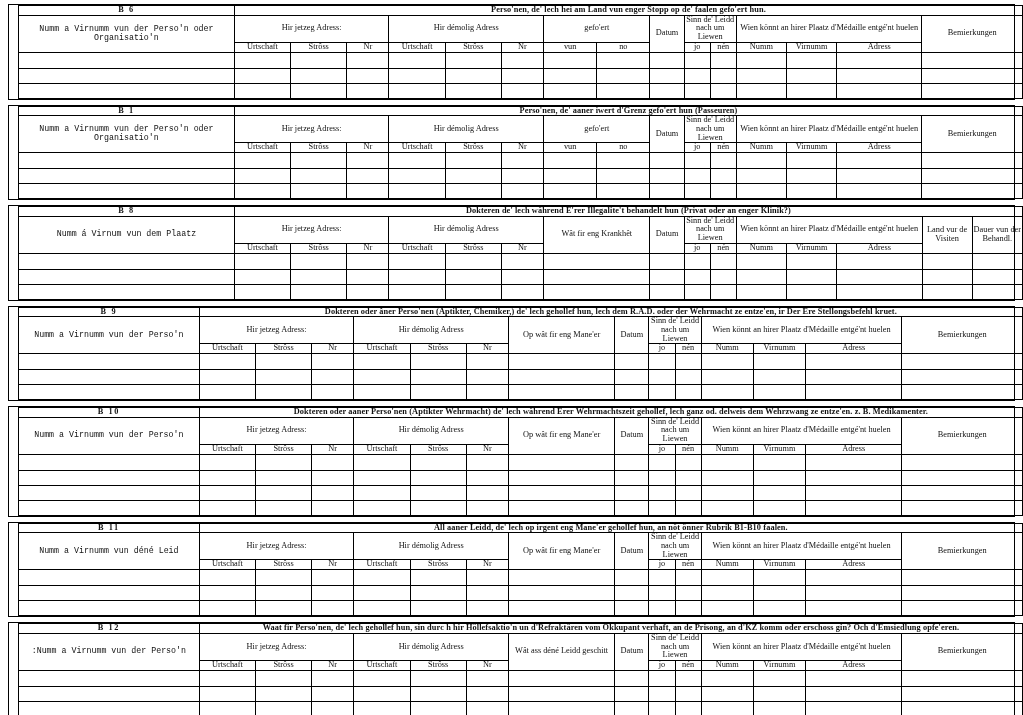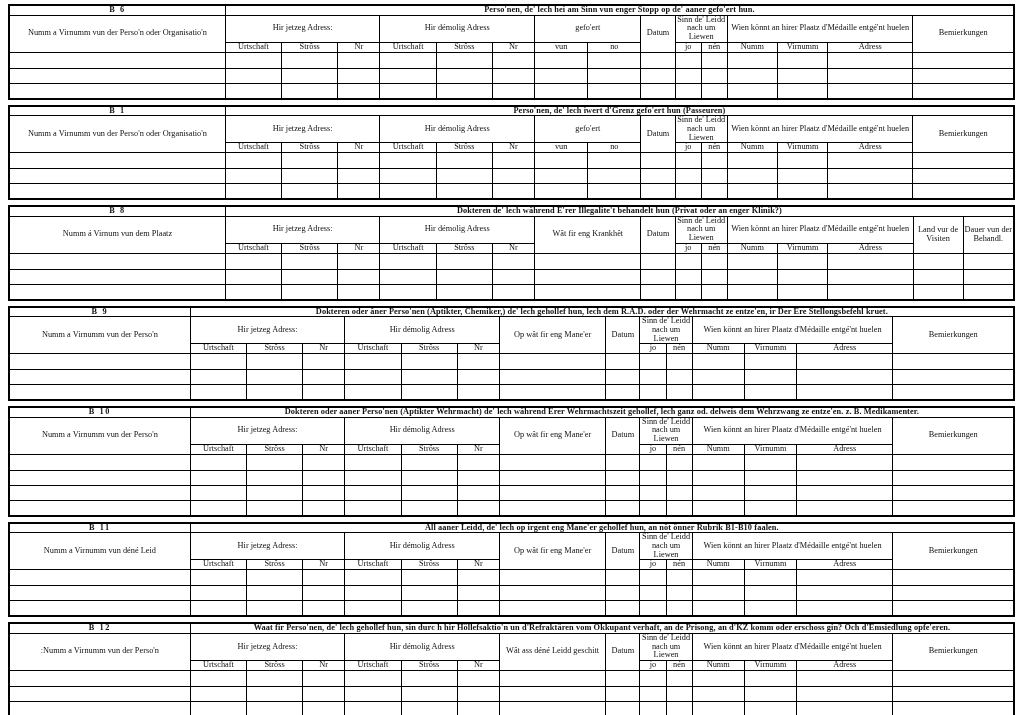--- a/index.html
+++ b/index.html
@@ -20,20 +20,21 @@
     border:1.3px solid #000;
     border-collapse:collapse;
     width:1005px;
     margin-bottom:5px;
     background:#fff;
   }
   table.grid{
     border-collapse:collapse;
     width:100%;
     table-layout:fixed;
+    margin-left:9px;
   }
   table.grid td{
     border:0.8px solid #000;
     vertical-align:middle;
     text-align:center;
     font-size:8.3px;
     line-height:1.05;
     padding:0;
   }
   .hdr-row td{
@@ -59,20 +60,21 @@
     padding:1px 2px;
     line-height:1.15;
   }
   .sub-head{
     font-size:8.2px;
     padding:1px 2px;
   }
   .name-cell{
     font-size:8.6px;
     padding:2px 3px;
+    font-family:Liberation Mono, monospace;
   }
   .blank{ height:14px; }
   .blank.tall{ height:15px; }
   .small{font-size:7.6px;}
 </style>
 </head>
 <body>
 
 <div id="sheet">
 
@@ -92,21 +94,21 @@
           <col style="width:2.6%">
           <col style="width:2.6%">
         <col style="width:5.0%">
           <col style="width:5.0%">
           <col style="width:8.5%">
         <col style="width:10.0%">
       </colgroup>
       <tbody>
           <tr class="hdr-row">
         <td class="code">B  6</td>
-        <td class="title" colspan="15">Perso'nen, de' lech hei am Sinn vun enger Stopp  op de' aaner gefo'ert hun.</td>
+        <td class="title" colspan="15">Perso'nen, de' lech hei am Land vun enger Stopp  op de' faalen gefo'ert hun.</td>
       </tr>
       <tr>
         <td rowspan="2" class="name-cell">Numm a Virnumm vun der Perso'n oder Organisatio'n</td>
         <td colspan="3" class="col-head">Hir jetzeg Adress:</td>
         <td colspan="3" class="col-head">Hir démolig Adress</td>
         <td colspan="2" class="col-head">gefo'ert</td>
         <td rowspan="2" class="col-head">Datum</td>
         <td colspan="2" class="col-head small">Sinn de' Leidd nach um Liewen</td>
         <td colspan="3" class="col-head">Wien könnt an hirer Plaatz d'Médaille entgé'nt huelen</td>
         <td rowspan="2" class="col-head">Bemierkungen</td>
@@ -200,21 +202,21 @@
           <col style="width:2.6%">
           <col style="width:2.6%">
         <col style="width:5.0%">
           <col style="width:5.0%">
           <col style="width:8.5%">
         <col style="width:10.0%">
       </colgroup>
       <tbody>
           <tr class="hdr-row">
         <td class="code">B  1</td>
-        <td class="title" colspan="15">Perso'nen, de' lech iwert d'Grenz gefo'ert hun (Passeuren)</td>
+        <td class="title" colspan="15">Perso'nen, de' aaner iwert d'Grenz gefo'ert hun (Passeuren)</td>
       </tr>
       <tr>
         <td rowspan="2" class="name-cell">Numm a Virnumm vun der Perso'n oder Organisatio'n</td>
         <td colspan="3" class="col-head">Hir jetzeg Adress:</td>
         <td colspan="3" class="col-head">Hir démolig Adress</td>
         <td colspan="2" class="col-head">gefo'ert</td>
         <td rowspan="2" class="col-head">Datum</td>
         <td colspan="2" class="col-head small">Sinn de' Leidd nach um Liewen</td>
         <td colspan="3" class="col-head">Wien könnt an hirer Plaatz d'Médaille entgé'nt huelen</td>
         <td rowspan="2" class="col-head">Bemierkungen</td>

